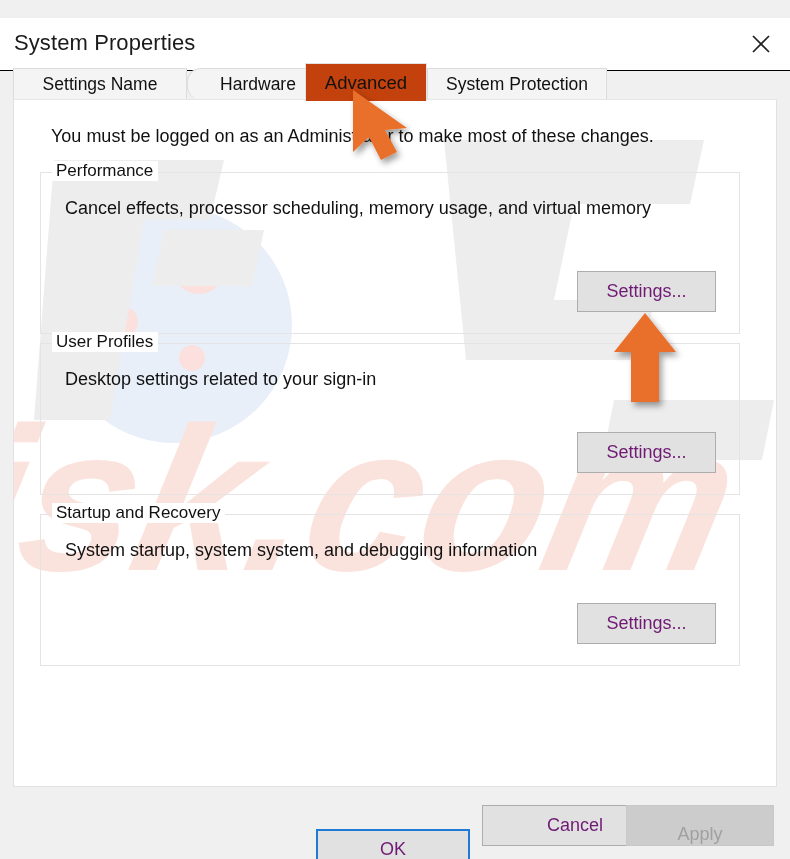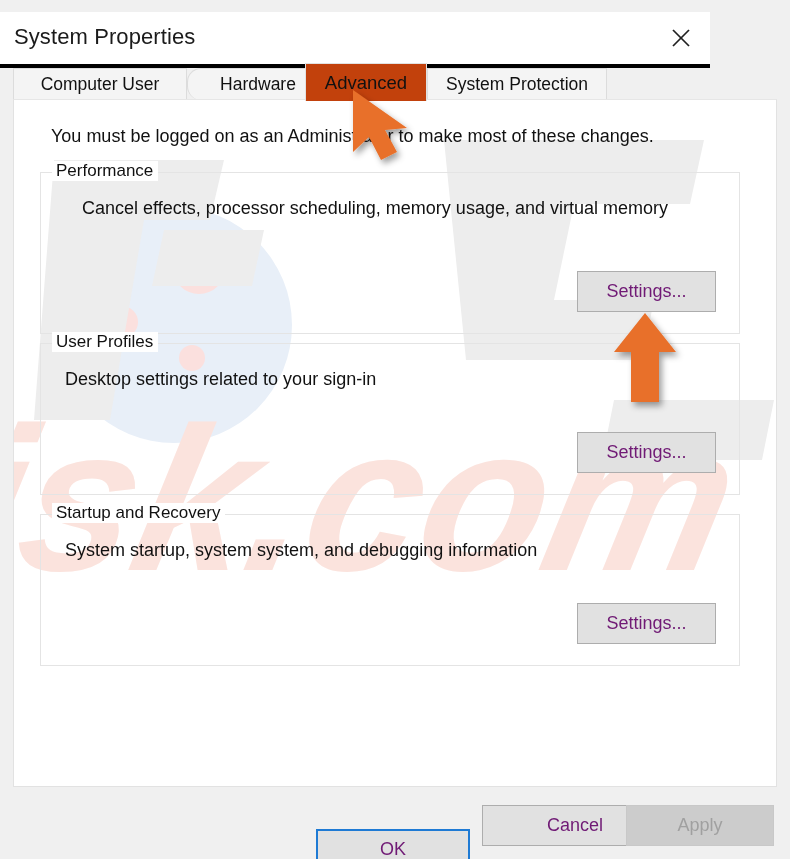--- a/index.html
+++ b/index.html
@@ -19,24 +19,24 @@
     width: 790px;
     height: 859px;
     background: #f0f0f0;
     box-sizing: border-box;
     overflow: hidden;
   }
 
   
   .titlebar {
     position: absolute;
-    left: 0; top: 12px;
-    width: 710px; height: 52px;
+    left: 0; top: 18px;
+    width: 790px; height: 52px;
     background: #ffffff;
-    border-bottom: 4px solid #000000;
+    border-bottom: 1px solid #000000;
   }
   .titlebar-text {
     position: absolute;
     left: 14px; top: 12px;
     font-size: 22px;
     color: #1b1b1b;
     letter-spacing: 0.1px;
     white-space: nowrap;
   }
   .close-btn {
@@ -203,21 +203,21 @@
     <div class="close-btn">
       <svg class="close-glyph" viewBox="0 0 24 24">
         <line x1="4" y1="4" x2="20" y2="20" stroke="#202020" stroke-width="1.7"></line>
         <line x1="20" y1="4" x2="4" y2="20" stroke="#202020" stroke-width="1.7"></line>
       </svg>
     </div>
   </div>
 
   <div class="tabstrip">
     <div class="tab" style="left:0px; width:174px;">
-      <span>Computer User</span>
+      <span>Settings Name</span>
     </div>
     <div class="tab" style="left:174px; width:142px;border-radius:14px;">
       <span>Hardware</span>
     </div>
     <div class="tab selected" style="left:292px; width:122px;">
       <span>Advanced</span>
     </div>
     <div class="tab" style="left:414px; width:180px;">
       <span>System Protection</span>
     </div>
@@ -241,21 +241,21 @@
       </g>
       <g fill="#fbe3dd" font-family="Liberation Sans, sans-serif" font-size="205" font-style="italic" font-weight="bold">
         <text x="-40" y="470" transform="skewX(-12)">risk.com</text>
       </g>
     </svg>
 
     <div class="content">
 
       <div class="admin-note">You must be logged on as an Administrator to make most of these changes.</div>
 
-      <div class="groupbox" style="top:72px; height:162px;text-align:center;">
+      <div class="groupbox" style="top:72px; height:162px;">
         <div class="group-legend">Performance</div>
         <div class="group-desc" style="top:22px;">Cancel effects, processor scheduling, memory usage, and virtual memory</div>
         <div class="btn settings-btn" style="top:98px;">
           <span>Settings...</span>
         </div>
       </div>
 
       <div class="groupbox" style="top:243px; height:152px;">
         <div class="group-legend">User Profiles</div>
         <div class="group-desc" style="top:22px;">Desktop settings related to your sign-in</div>
@@ -274,21 +274,21 @@
 
     </div>
   </div>
 
   <div class="btn default footer-btn" style="left:316px;margin-top:24px;">
     <span>OK</span>
   </div>
   <div class="btn footer-btn" style="left:482px;padding-left:32px;">
     <span>Cancel</span>
   </div>
-  <div class="btn disabled footer-btn" style="left:626px; width:148px;">
+  <div class="btn disabled footer-btn" style="left:626px; width:148px;align-items:flex-end;">
     <span>Apply</span>
   </div>
 
   <svg class="arrow-overlay" viewBox="0 0 790 859">
     <defs>
       <filter id="arrowShadow" x="-40%" y="-40%" width="200%" height="200%">
         <feDropShadow dx="3" dy="4" stdDeviation="3" flood-color="#000000" flood-opacity="0.38"></feDropShadow>
       </filter>
     </defs>
 

